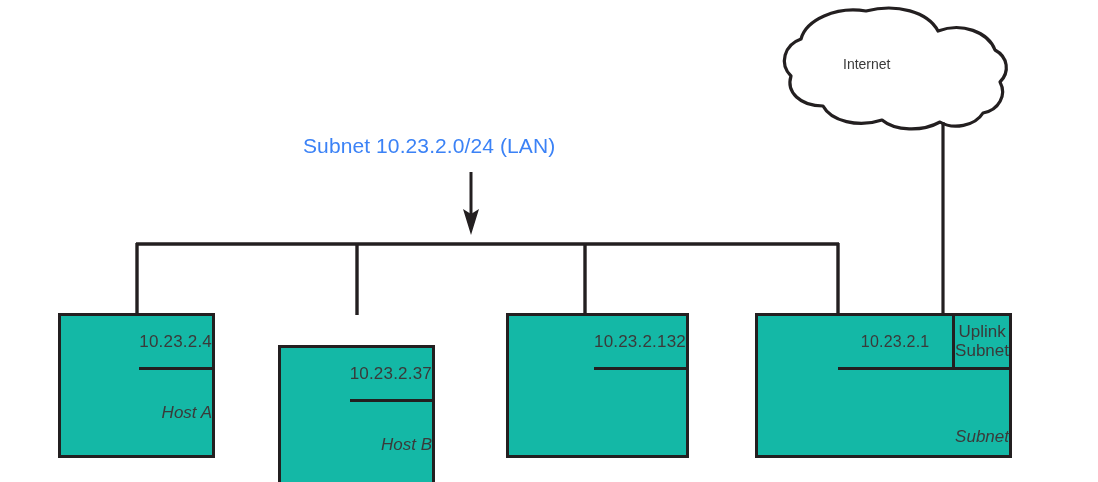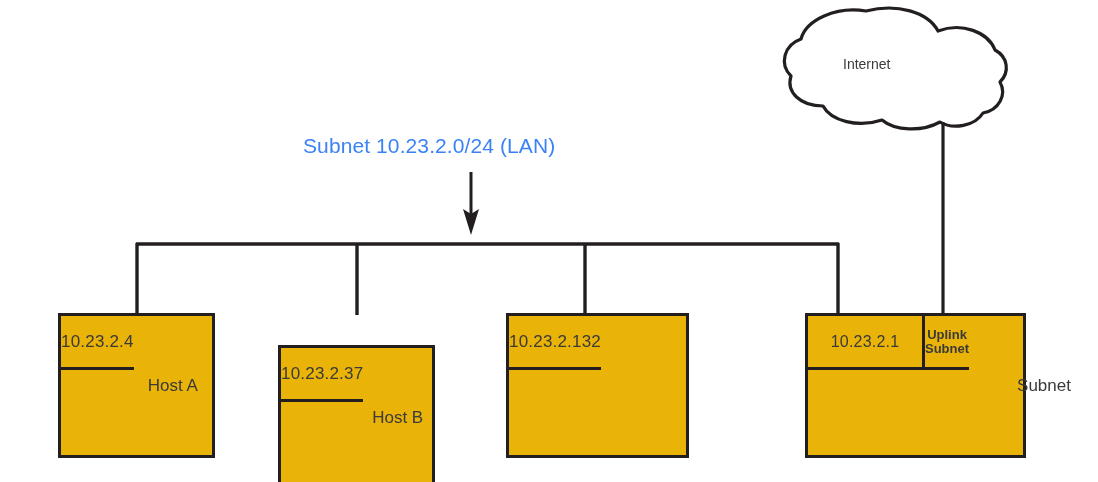--- a/index.html
+++ b/index.html
@@ -21,24 +21,25 @@
   #diagram-svg {
     position: absolute;
     left: 0;
     top: 0;
     width: 1098px;
     height: 482px;
   }
   .node-box {
     position: absolute;
     border: 3px solid #231f20;
-    background: #eab308;
+    background: #14b8a6;
     box-sizing: border-box;
     display: flex;
-    flex-direction: row;
+    flex-direction: column;
+    align-items: flex-end;
   }
   .node-header {
     height: 54px;
     border-bottom: 3px solid #231f20;
     display: flex;
     flex-direction: row;
     box-sizing: border-box;
   }
   .node-addr {
     flex: 1 1 auto;
@@ -56,33 +57,33 @@
     border-right: 3px solid #231f20;
     font-size: 16px;
   }
   .node-uplink {
     flex: 1 1 auto;
     display: flex;
     flex-direction: column;
     align-items: center;
     justify-content: center;
     line-height: 1.06;
-    font-size: 13px;
+    font-size: 17px;
     color: #3a3a3a;
     box-sizing: border-box;
-    font-weight: bold;
   }
   .node-body {
     flex: 1 1 auto;
     display: flex;
     align-items: center;
     justify-content: center;
     font-size: 17px;
     color: #3a3a3a;
     box-sizing: border-box;
+    font-style: italic;
   }
   .subnet-label {
     position: absolute;
     left: 303px;
     top: 134px;
     font-size: 21px;
     color: #3b82f6;
     white-space: nowrap;
     letter-spacing: 0.1px;
   }
@@ -144,21 +145,21 @@
     </div>
     <div class="node-body">Host B</div>
   </div>
 
   <div class="node-box" style="left:506px; top:313px; width:183px; height:145px;">
     <div class="node-header">
       <div class="node-addr">10.23.2.132</div>
     </div>
   </div>
 
-  <div class="node-box" style="left:805px; top:313px; width:221px; height:145px;gap:48px;">
+  <div class="node-box" style="left:755px; top:313px; width:257px; height:145px;gap:48px;">
     <div class="node-header">
       <div class="node-addr router-addr">10.23.2.1</div>
       <div class="node-uplink">
         <span>Uplink</span>
         <span>Subnet</span>
       </div>
     </div>
     <div class="node-body">Subnet</div>
   </div>
 

